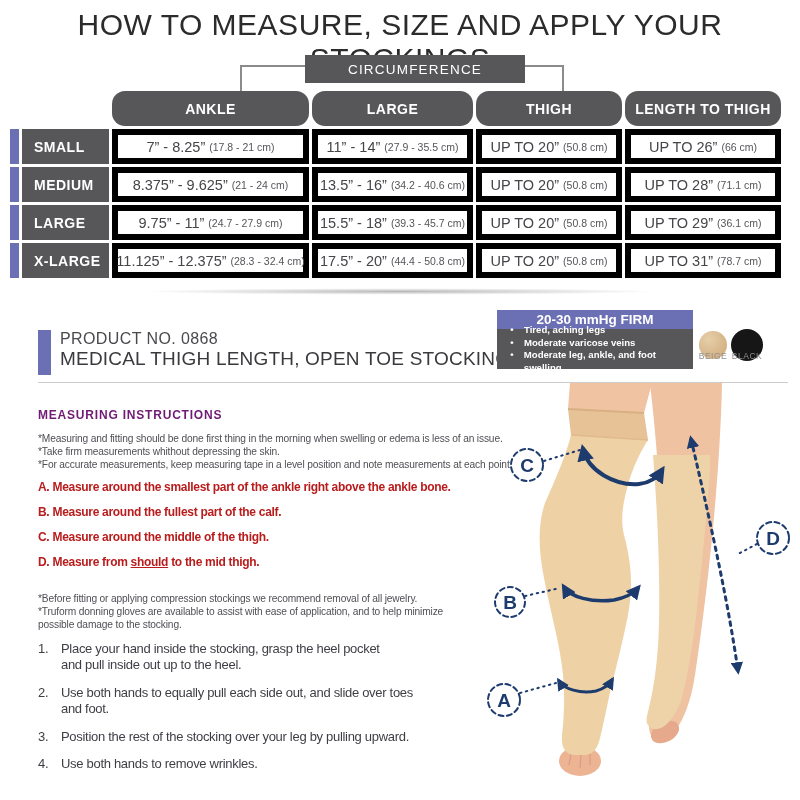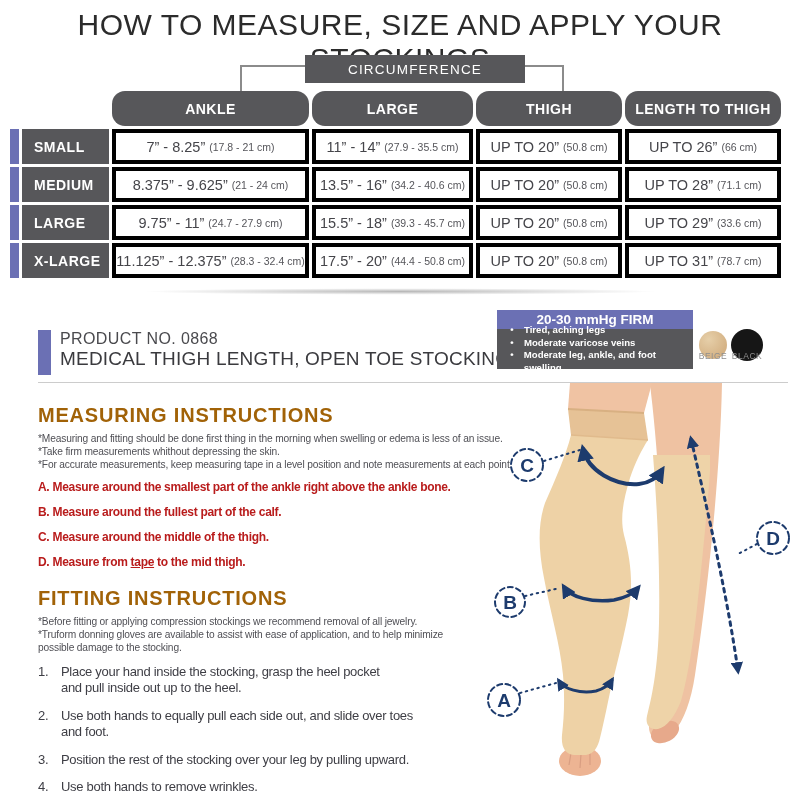--- a/index.html
+++ b/index.html
@@ -19,21 +19,21 @@
   
   .sizegrid{position:absolute;left:10px;top:91px;display:grid;
             grid-template-columns:9px 87px 197px 161px 146px 156px;
             grid-auto-rows:35px;gap:3px;}
   .blank{background:transparent;}
   .head{background:#57575a;color:#fff;display:flex;align-items:center;justify-content:center;
         font-size:14px;font-weight:bold;letter-spacing:.5px;border-radius:13px;}
   .pbar{background:#6b70b4;}
   .rowlabel{background:#57575a;color:#fff;font-size:14px;font-weight:bold;letter-spacing:.5px;
             display:flex;align-items:center;padding-left:12px;}
-  .data{background:#fff;border:4px solid #000000;display:flex;align-items:center;
+  .data{background:#fff;border:6px solid #000000;display:flex;align-items:center;
         justify-content:center;gap:4px;color:#45454a;white-space:nowrap;}
   .data .main{font-size:14.5px;}
   .data .cm{font-size:10.5px;color:#55555a;}
   .table-shadow{position:absolute;left:45px;top:287px;width:710px;height:9px;
      background:radial-gradient(ellipse 50% 50% at 50% 50%,rgba(0,0,0,.28),rgba(0,0,0,0) 72%);}
   
   .prod-bar{position:absolute;left:38px;top:330px;width:13px;height:45px;background:#6b70b4;}
   .prod-no{position:absolute;left:60px;top:330px;font-size:16px;color:#4a4a4e;letter-spacing:.4px;}
   .prod-name{position:absolute;left:60px;top:348px;font-size:19px;color:#3a3a3e;letter-spacing:.2px;}
   .divider{position:absolute;left:38px;top:382px;width:750px;height:0;border-top:1px solid #cccccc;}
@@ -44,21 +44,21 @@
   .indic .row{display:flex;gap:7px;font-size:9.6px;font-weight:bold;line-height:12.5px;padding-left:10px;}
   .indic .dot{width:10px;text-align:center;}
   .sw-beige{position:absolute;left:699px;top:331px;width:28px;height:28px;border-radius:50%;
             background:radial-gradient(circle at 35% 30%,#e6cfa9,#cda676);}
   .sw-black{position:absolute;left:731px;top:329px;width:32px;height:32px;border-radius:50%;background:#161616;}
   .sw-label{position:absolute;top:351px;font-size:8.5px;color:#8f8f8f;letter-spacing:.5px;width:40px;text-align:center;}
   .sw-label.b1{left:693px;} .sw-label.b2{left:727px;}
   
   .sect{position:absolute;left:38px;width:470px;}
   .measuring{top:404px;} .fitting{top:587px;}
-  .sect h2{margin:0;font-size:20px;font-weight:bold;letter-spacing:.8px;color:#a16207;line-height:23px;}
+  .sect h2{margin:0;font-size:12px;font-weight:bold;letter-spacing:.8px;color:#701a75;line-height:23px;}
   .notes{margin-top:5px;font-size:10.2px;letter-spacing:-.15px;color:#4f4f55;line-height:13.2px;}
   .note{white-space:nowrap;}
   .fit-note{white-space:pre-line;}
   .msteps{margin-top:7px;}
   .mstep{font-size:12px;letter-spacing:-.3px;color:#b91c1c;line-height:16px;margin-bottom:9px;white-space:nowrap;font-weight:bold;}
   .u{text-decoration:underline;}
   .fsteps{margin-top:9px;}
   .fstep{display:flex;gap:7px;font-size:13px;letter-spacing:-.3px;color:#3e3e45;
          line-height:16.5px;margin-bottom:11px;}
   .fstep .num{min-width:16px;}
@@ -135,21 +135,21 @@
     <div class="data">
         <span class="main">15.5” - 18”</span>
         <span class="cm">(39.3 - 45.7 cm)</span>
       </div>
     <div class="data">
         <span class="main">UP TO 20”</span>
         <span class="cm">(50.8 cm)</span>
       </div>
     <div class="data">
         <span class="main">UP TO 29”</span>
-        <span class="cm">(33.6 cm)</span>
+        <span class="cm">(36.1 cm)</span>
       </div>
 
     <div class="pbar"></div>
     <div class="rowlabel">X-LARGE</div>
     <div class="data">
         <span class="main">11.125” - 12.375”</span>
         <span class="cm">(28.3 - 32.4 cm)</span>
       </div>
     <div class="data">
         <span class="main">17.5” - 20”</span>
@@ -194,26 +194,25 @@
     <h2>MEASURING INSTRUCTIONS</h2>
     <div class="notes">
       <div class="note">*Measuring and fitting should be done first thing in the morning when swelling or edema is less of an issue.</div>
       <div class="note">*Take firm measurements whithout depressing the skin.</div>
       <div class="note">*For accurate measurements, keep measuring tape in a level position and note measurements at each point.</div>
     </div>
     <div class="msteps">
       <div class="mstep"><span>A.</span> <span>Measure around the smallest part of the ankle right above the ankle bone.</span></div>
       <div class="mstep"><span>B.</span> <span>Measure around the fullest part of the calf.</span></div>
       <div class="mstep"><span>C.</span> <span>Measure around the middle of the thigh.</span></div>
-      <div class="mstep"><span>D.</span> <span>Measure from </span><span class="u">tape</span><span> to the mid thigh.</span></div>
+      <div class="mstep"><span>D.</span> <span>Measure from </span><span class="u">should</span><span> to the mid thigh.</span></div>
     </div>
   </div>
 
   <div class="sect fitting">
-    <h2>FITTING INSTRUCTIONS</h2>
     <div class="notes">
       <div class="note">*Before fitting or applying compression stockings we recommend removal of all jewelry.</div>
       <div class="fit-note">*Truform donning gloves are available to assist with ease of application, and to help minimize
 possible damage to the stocking.</div>
     </div>
     <div class="fsteps">
       <div class="fstep">
           <span class="num">1.</span>
           <span class="txt">Place your hand inside the stocking, grasp the heel pocket
 and pull inside out up to the heel.</span>

